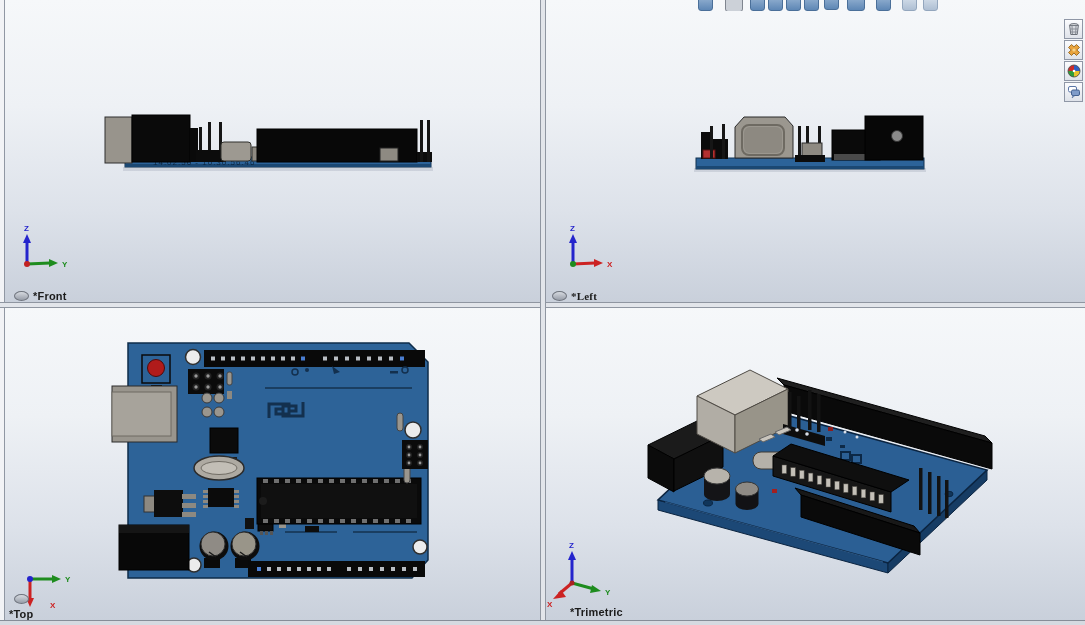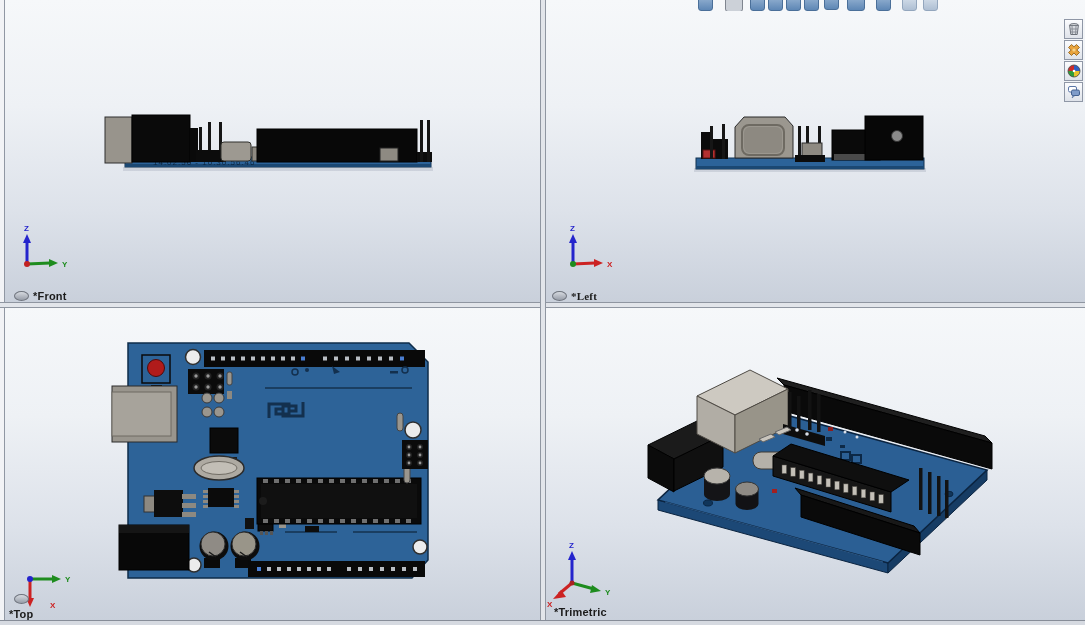--- a/index.html
+++ b/index.html
@@ -434,21 +434,21 @@
       <line x1="27" y1="277" x2="49" y2="283" stroke="#1e8c1e" stroke-width="3"></line>
       <polygon points="56,285 47,279 45,287" fill="#1e8c1e"></polygon>
       <line x1="27" y1="277" x2="14" y2="288" stroke="#cc2222" stroke-width="3"></line>
       <polygon points="8,293 16,284 21,291" fill="#cc2222"></polygon>
       <circle cx="27" cy="277" r="2.5" fill="#aa2222"></circle>
       <text x="24" y="242" font-size="8" font-weight="bold" fill="#2424cc">Z</text>
       <text x="60" y="289" font-size="8" font-weight="bold" fill="#1e8c1e">Y</text>
       <text x="2" y="301" font-size="8" font-weight="bold" fill="#cc2222">X</text>
     </g>
   </svg>
-  <div class="vp-label" style="left:9px;top:300px;align-items:center;">
+  <div class="vp-label" style="left:25px;top:300px;align-items:center;">
     <span class="lbl-star">*Trimetric</span>
   </div>
 </div>
 
 <div class="divider-h"></div>
 <div class="divider-v"></div>
 <div class="bottom-strip"></div>
 
 <div id="toolbar-stub">
   <div class="tb" style="left:3px;"></div>

